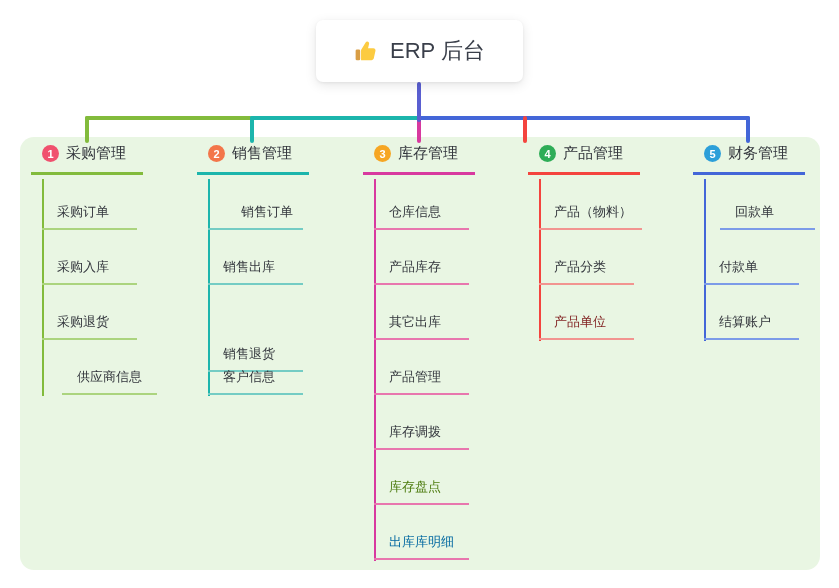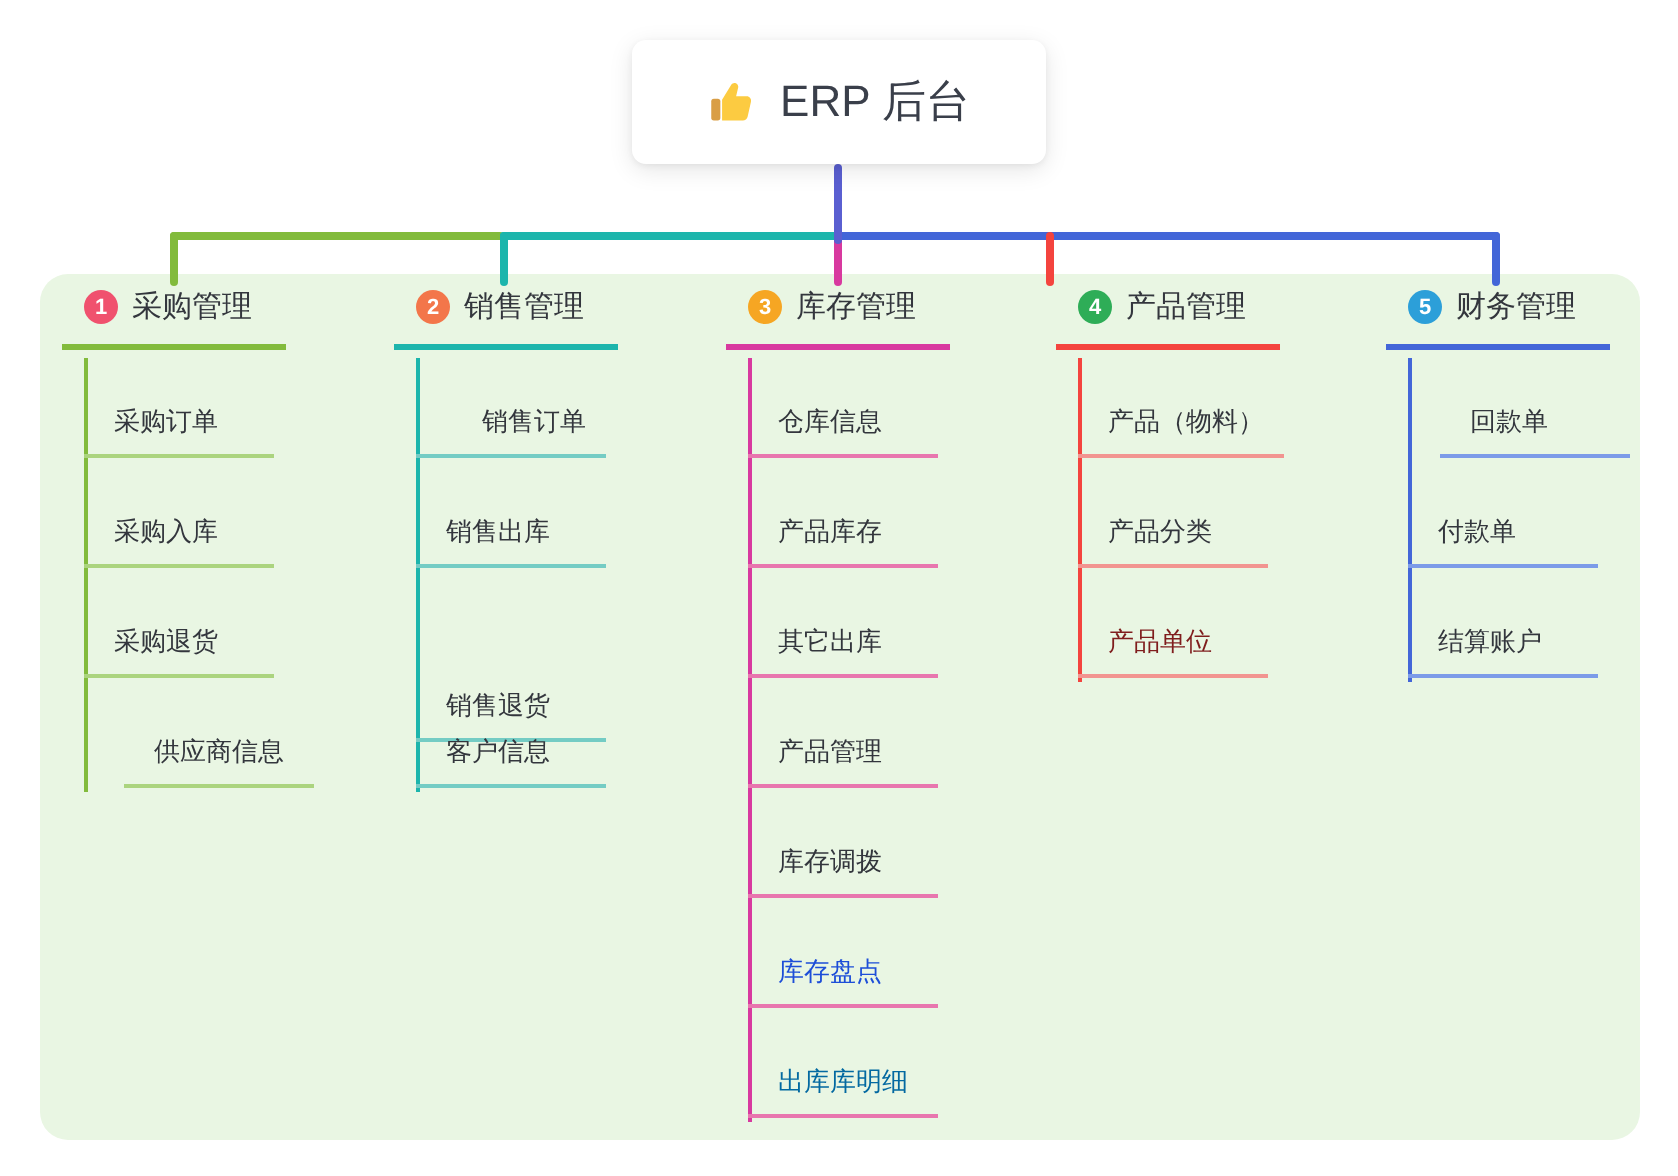--- a/index.html
+++ b/index.html
@@ -101,21 +101,21 @@
       <div class="branch-title" style="left: 363px; top: 144px; border-bottom-color: rgb(216, 57, 159); color: rgb(51, 54, 61);">
         <span class="badge" style="background: rgb(246, 166, 35);">3</span>
         <span>库存管理</span>
       </div>
       <div class="line" style="left: 374px; top: 179px; width: 2px; height: 382px; background: rgb(216, 57, 159); border-radius: 0px;"></div>
       <div class="sub-item" style="left: 374px; top: 202px;"><span style="border-bottom-color: rgb(232, 118, 174); color: rgb(51, 54, 61);">仓库信息</span></div>
       <div class="sub-item" style="left: 374px; top: 257px;"><span style="border-bottom-color: rgb(232, 118, 174); color: rgb(51, 54, 61);">产品库存</span></div>
       <div class="sub-item" style="left: 374px; top: 312px;"><span style="border-bottom-color: rgb(232, 118, 174); color: rgb(51, 54, 61);">其它出库</span></div>
       <div class="sub-item" style="left: 374px; top: 367px;"><span style="border-bottom-color: rgb(232, 118, 174); color: rgb(51, 54, 61);">产品管理</span></div>
       <div class="sub-item" style="left: 374px; top: 422px;"><span style="border-bottom-color: rgb(232, 118, 174); color: rgb(51, 54, 61);">库存调拨</span></div>
-      <div class="sub-item" style="left: 374px; top: 477px;"><span style="border-bottom-color: rgb(232, 118, 174); color: #1d4ed8;">库存盘点</span></div>
+      <div class="sub-item" style="left: 374px; top: 477px;"><span style="border-bottom-color: rgb(232, 118, 174); color: #4d7c0f;">库存盘点</span></div>
       <div class="sub-item" style="left: 374px; top: 532px;"><span style="border-bottom-color: rgb(232, 118, 174); color: #0369a1;">出库库明细</span></div>
       <div class="branch-title" style="left: 528px; top: 144px; border-bottom-color: rgb(244, 68, 62); color: rgb(51, 54, 61);">
         <span class="badge" style="background: rgb(46, 173, 87);">4</span>
         <span>产品管理</span>
       </div>
       <div class="line" style="left: 539px; top: 179px; width: 2px; height: 162px; background: rgb(244, 68, 62); border-radius: 0px;"></div>
       <div class="sub-item" style="left: 539px; top: 202px;"><span style="border-bottom-color: rgb(242, 148, 144); color: rgb(51, 54, 61);">产品（物料）</span></div>
       <div class="sub-item" style="left: 539px; top: 257px;"><span style="border-bottom-color: rgb(242, 148, 144); color: rgb(51, 54, 61);">产品分类</span></div>
       <div class="sub-item" style="left: 539px; top: 312px;"><span style="border-bottom-color: rgb(242, 148, 144); color: #7f1d1d;">产品单位</span></div>
       <div class="branch-title" style="left: 693px; top: 144px; border-bottom-color: rgb(67, 102, 216); color: rgb(51, 54, 61);">

